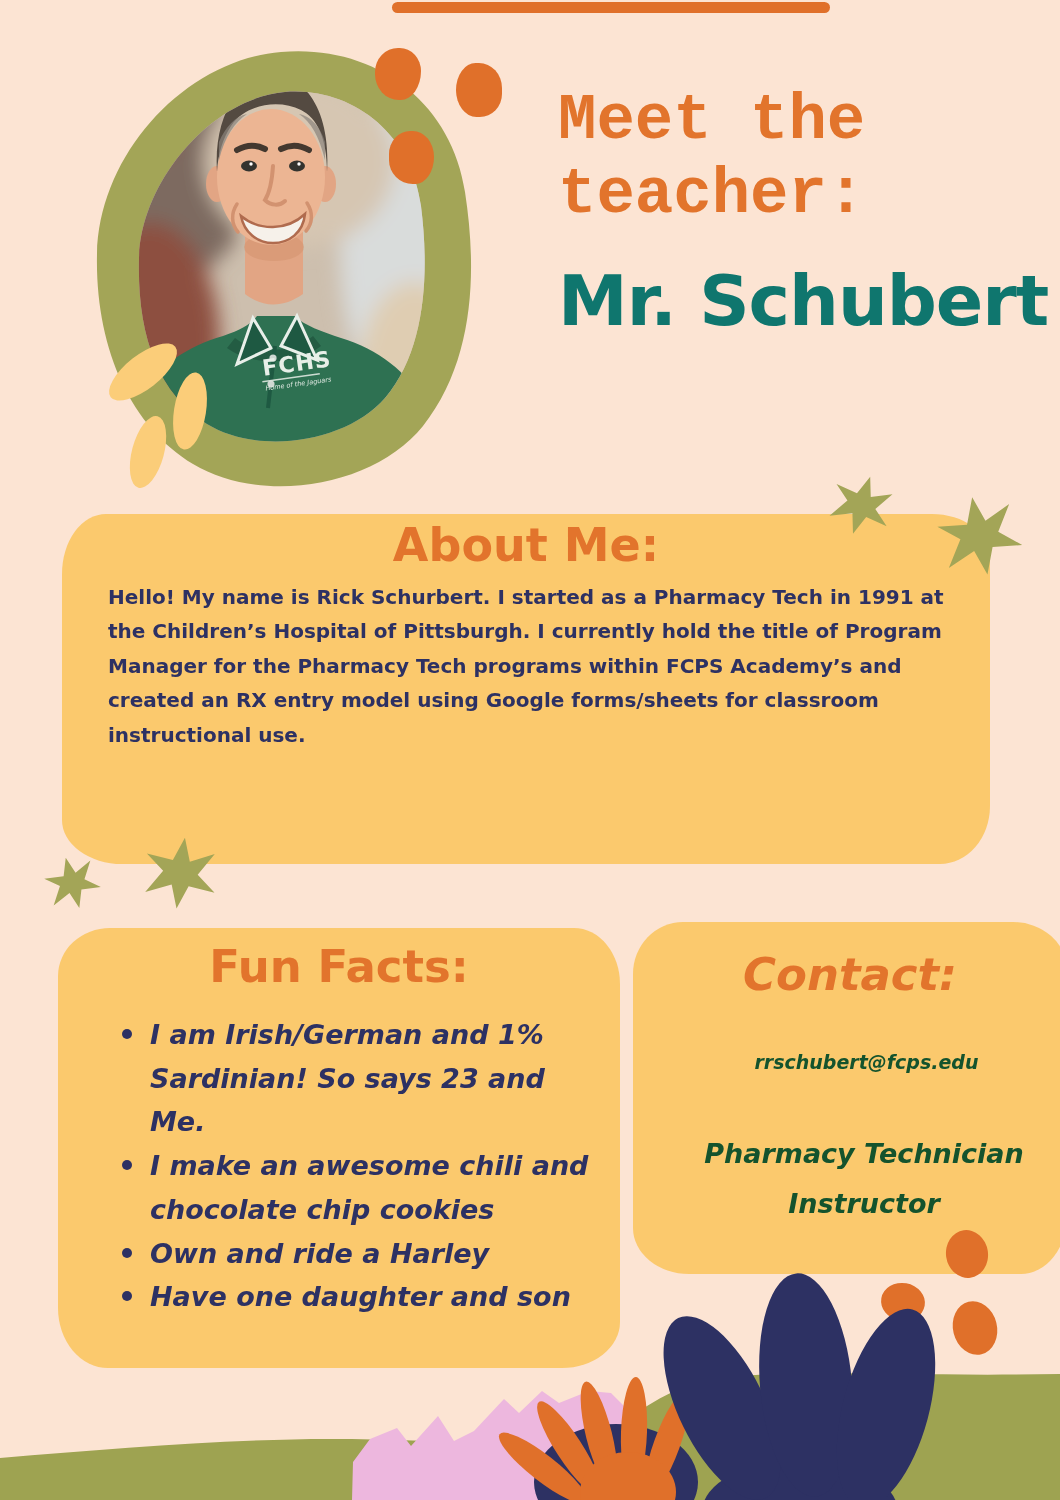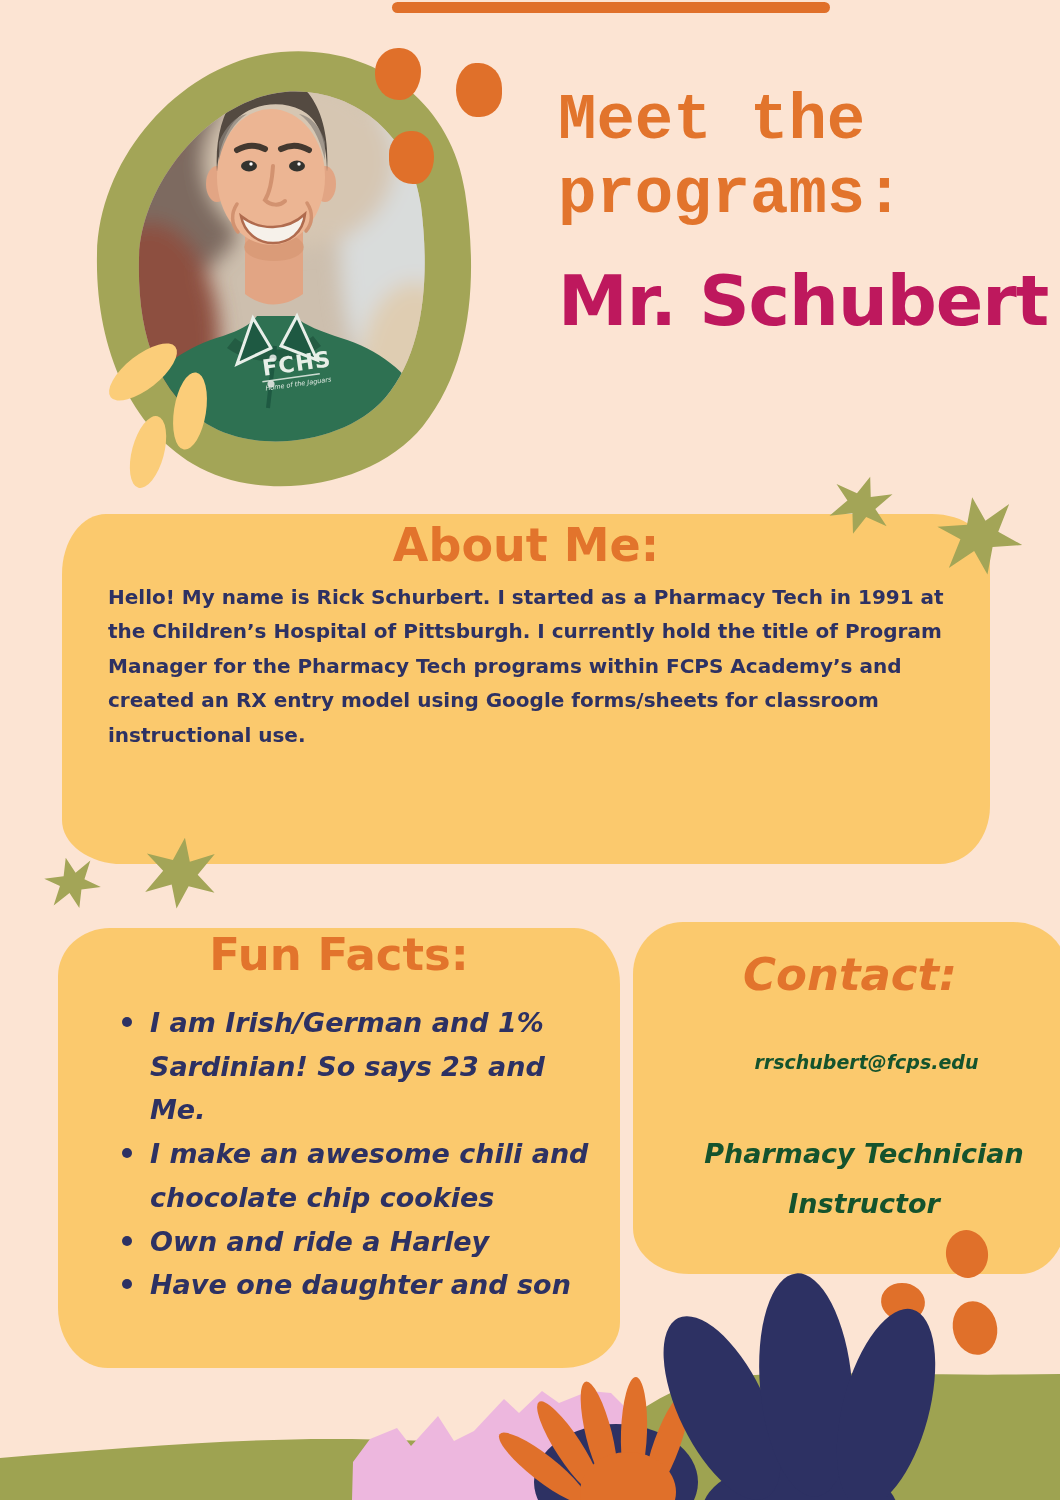--- a/index.html
+++ b/index.html
@@ -16,31 +16,31 @@
   .oblob{position:absolute;background:#e0702a;}
   .ob1{left:375px;top:48px;width:46px;height:52px;border-radius:52% 48% 46% 54%/48% 46% 58% 52%;}
   .ob2{left:456px;top:63px;width:46px;height:54px;border-radius:46% 54% 52% 48%/54% 50% 46% 54%;}
   .ob3{left:389px;top:131px;width:45px;height:53px;border-radius:50% 50% 44% 56%/46% 52% 54% 48%;}
 
   .leaves{position:absolute;left:100px;top:332px;width:120px;height:165px;}
 
   
   .title-block{position:absolute;left:558px;top:84px;width:490px;}
   .title-line{color:#e2742c;font-size:64px;font-weight:800;line-height:1.16;letter-spacing:0;font-family:Liberation Mono, monospace;}
-  .teacher-name{color:#be185d;font-size:70px;font-weight:800;margin-top:28px;letter-spacing:-1px;white-space:nowrap;}
+  .teacher-name{color:#0f766e;font-size:70px;font-weight:800;margin-top:28px;letter-spacing:-1px;white-space:nowrap;}
 
   
   .card{position:absolute;background:#fbc96d;z-index:1;}
   .card h2{margin:0;text-align:center;color:#e2742c;font-weight:800;}
   .card-about{left:62px;top:514px;width:928px;height:350px;border-radius:44px 58px 50px 60px/60px 44px 58px 44px;}
   .card-about h2{padding-top:4px;font-size:46px;}
   .card-about p{margin:8px 0 0;padding:0 46px;color:#2d3163;font-size:20px;font-weight:600;line-height:1.72;}
 
   .card-facts{left:58px;top:928px;width:562px;height:440px;border-radius:52px 46px 58px 50px/48px 56px 46px 60px;}
-  .card-facts h2{padding-top:0;font-size:45px;}
+  .card-facts h2{padding-top:12px;font-size:45px;}
   .card-facts ul{list-style:none;margin:20px 0 0;padding:0 30px 0 62px;font-style:italic;}
   .card-facts li{position:relative;padding-left:30px;color:#2d3163;font-size:27px;font-weight:600;line-height:1.62;}
   .card-facts li::before{content:"";position:absolute;left:2px;top:16px;width:10px;height:10px;border-radius:50%;background:#2d3163;}
 
   .card-contact{left:633px;top:922px;width:434px;height:352px;border-radius:50px 54px 46px 56px/52px 48px 58px 46px;text-align:center;font-style:italic;}
   .card-contact h2{padding-top:26px;font-size:45px;}
   .contact-email{margin-top:50px;color:#14532d;font-size:19px;font-weight:700;margin-left:33px;}
   .contact-role{margin-top:56px;color:#14532d;font-size:27px;font-weight:700;line-height:1.85;margin-left:28px;}
 
   
@@ -140,21 +140,21 @@
   <div class="oblob ob3"></div>
 
   <svg class="leaves" viewBox="0 0 120 165">
     <ellipse cx="43" cy="40" rx="41" ry="17" fill="#fbcd79" transform="rotate(-38 43 40)"></ellipse>
     <ellipse cx="90" cy="79" rx="16" ry="39" fill="#fbcd79" transform="rotate(9 90 79)"></ellipse>
     <ellipse cx="48" cy="120" rx="16" ry="37" fill="#fbcd79" transform="rotate(15 48 120)"></ellipse>
   </svg>
 
   <header class="title-block">
     <div class="title-line">Meet the</div>
-    <div class="title-line">programs:</div>
+    <div class="title-line">teacher:</div>
     <div class="teacher-name">Mr. Schubert</div>
   </header>
 
   <section class="card card-about">
     <h2>About Me:</h2>
     <p>Hello! My name is Rick Schurbert.  I started as a Pharmacy Tech in 1991 at the Children’s Hospital of Pittsburgh.  I currently hold the title of Program Manager for the Pharmacy Tech programs within FCPS Academy’s and created an RX entry model using Google forms/sheets for classroom instructional use.</p>
   </section>
 
   <svg class="star starA" viewBox="0 0 100 100">
       <use href="#star-shape" fill="#a3a557"></use>

